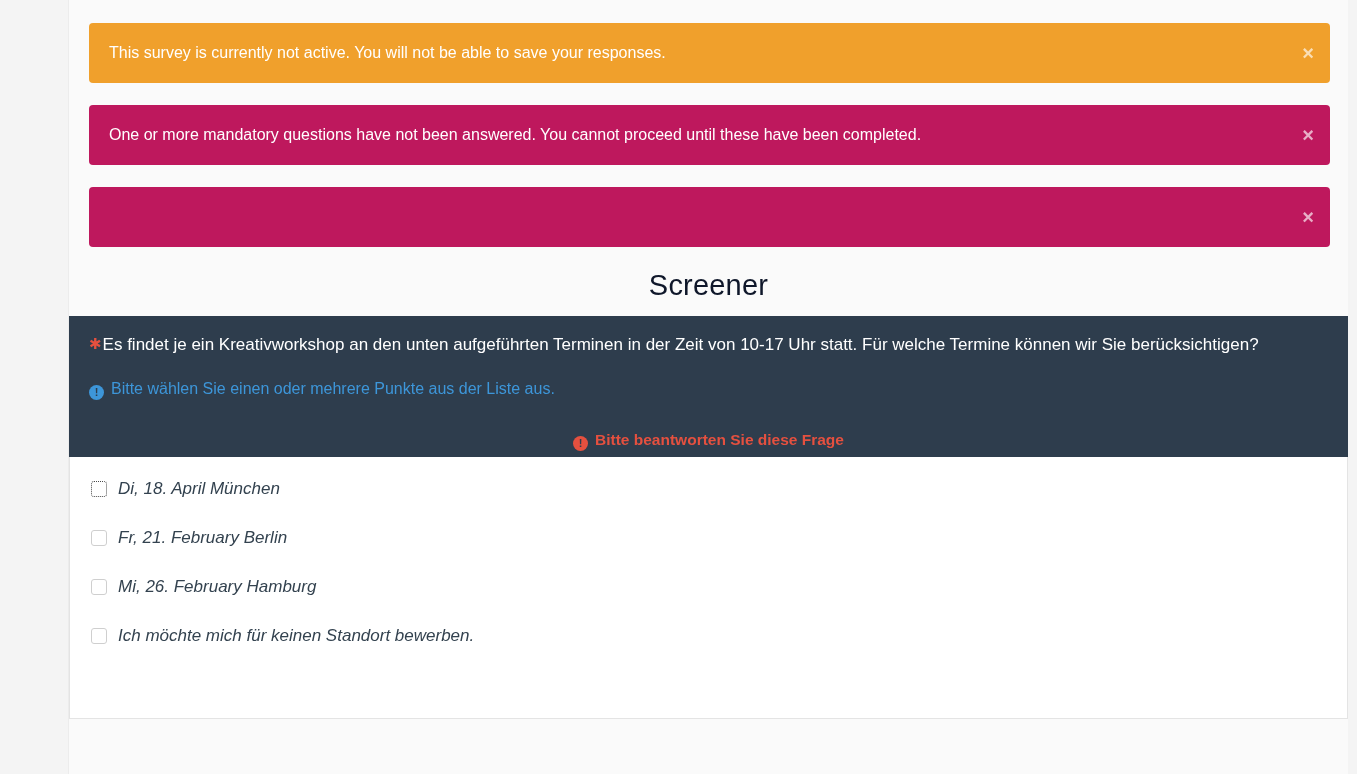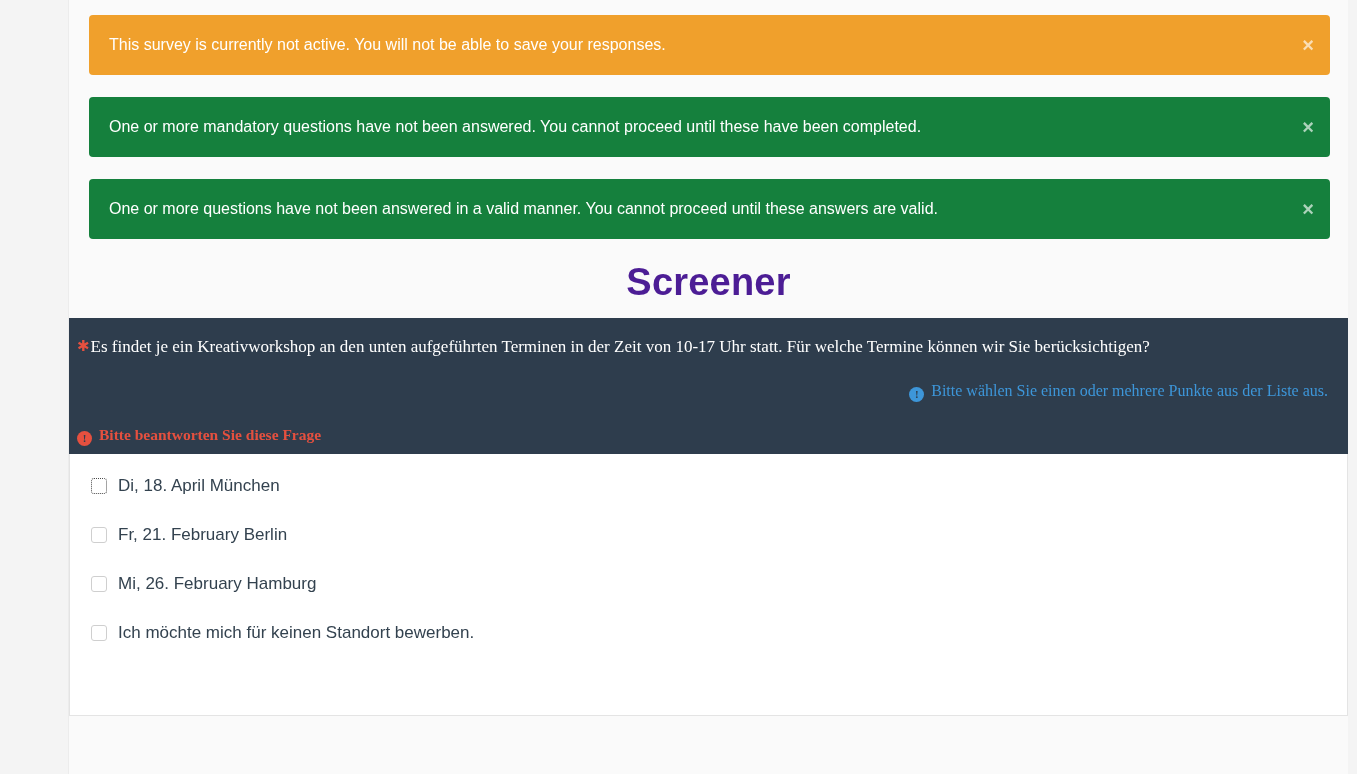--- a/index.html
+++ b/index.html
@@ -13,64 +13,63 @@
   }
   .main-area {
     margin-left: 68px;
     width: 1280px;
     min-height: 774px;
     background: #fafafa;
     border-left: 1px solid #ececec;
     box-sizing: border-box;
   }
   
-  .alerts { padding-top: 15px; }
+  .alerts { padding-top: 23px; }
   .alert {
     position: relative;
     height: 60px;
     margin: 0 18px 22px 20px;
     border-radius: 4px;
     display: flex;
     align-items: center;
     padding: 0 46px 0 20px;
     color: #ffffff;
     font-size: 16px;
     box-sizing: border-box;
   }
   .alert.warning { background: #f0a02c; }
-  .alert.danger  { background: #15803d; }
+  .alert.danger  { background: #be185d; }
   .alert .close-btn {
     position: absolute;
     right: 16px;
     top: 50%;
     transform: translateY(-50%);
     color: rgba(255,255,255,0.65);
     font-size: 20px;
     font-weight: bold;
     line-height: 1;
     cursor: pointer;
     user-select: none;
   }
   
   .page-title {
     text-align: center;
-    font-size: 38px;
-    font-weight: 700;
-    color: #4c1d95;
+    font-size: 29px;
+    font-weight: 400;
+    color: #0f172a;
     margin: 18px 0 14px 0;
     letter-spacing: 0.2px;
   }
   
   .q-header {
     background: #2e3d4d;
     color: #ffffff;
-    padding: 16px 20px 6px 8px;
+    padding: 16px 20px 6px 20px;
     box-sizing: border-box;
     min-height: 136px;
-    font-family: Liberation Serif, serif;
   }
   .q-text-line {
     font-size: 17px;
     line-height: 24px;
     margin-bottom: 23px;
   }
   .mandatory-star {
     color: #e5503f;
     font-size: 15px;
     margin-right: 1px;
@@ -86,26 +85,27 @@
     font-size: 11px;
     font-weight: bold;
     color: #2e3d4d;
     margin-right: 7px;
     vertical-align: -2px;
     line-height: 1;
   }
   .circle-icon.blue { background: #3d96d9; }
   .circle-icon.red  { background: #e5503f; }
   .q-tip {
-    text-align: right;
+    text-align: left;
     color: #3d96d9;
     font-size: 16px;
-    margin-bottom: 22px;
+    margin-bottom: 29px;
   }
   .q-error {
+    text-align: center;
     color: #e5503f;
     font-weight: bold;
     font-size: 15.5px;
     line-height: 21px;
   }
   
   .q-body {
     background: #ffffff;
     border: 1px solid #e4e4e4;
     border-top: none;
@@ -129,41 +129,41 @@
     flex: 0 0 auto;
     margin-left: 1px;
   }
   .checkbox.focused {
     border: 1px dotted #4a4a4a;
   }
   .option-label {
     margin-left: 11px;
     font-size: 17px;
     color: #33424f;
+    font-style: italic;
   }
 </style>
 </head>
 <body>
 
 <div class="main-area">
 
   <div class="alerts">
 
     <div class="alert warning">
       <span>This survey is currently not active. You will not be able to save your responses.</span>
       <span class="close-btn">×</span>
     </div>
 
     <div class="alert danger">
       <span>One or more mandatory questions have not been answered. You cannot proceed until these have been completed.</span>
       <span class="close-btn">×</span>
     </div>
 
     <div class="alert danger">
-      <span>One or more questions have not been answered in a valid manner. You cannot proceed until these answers are valid.</span>
       <span class="close-btn">×</span>
     </div>
 
   </div>
 
   <div class="page-title">Screener</div>
 
   <div class="question-group">
 
     <div class="q-header">

